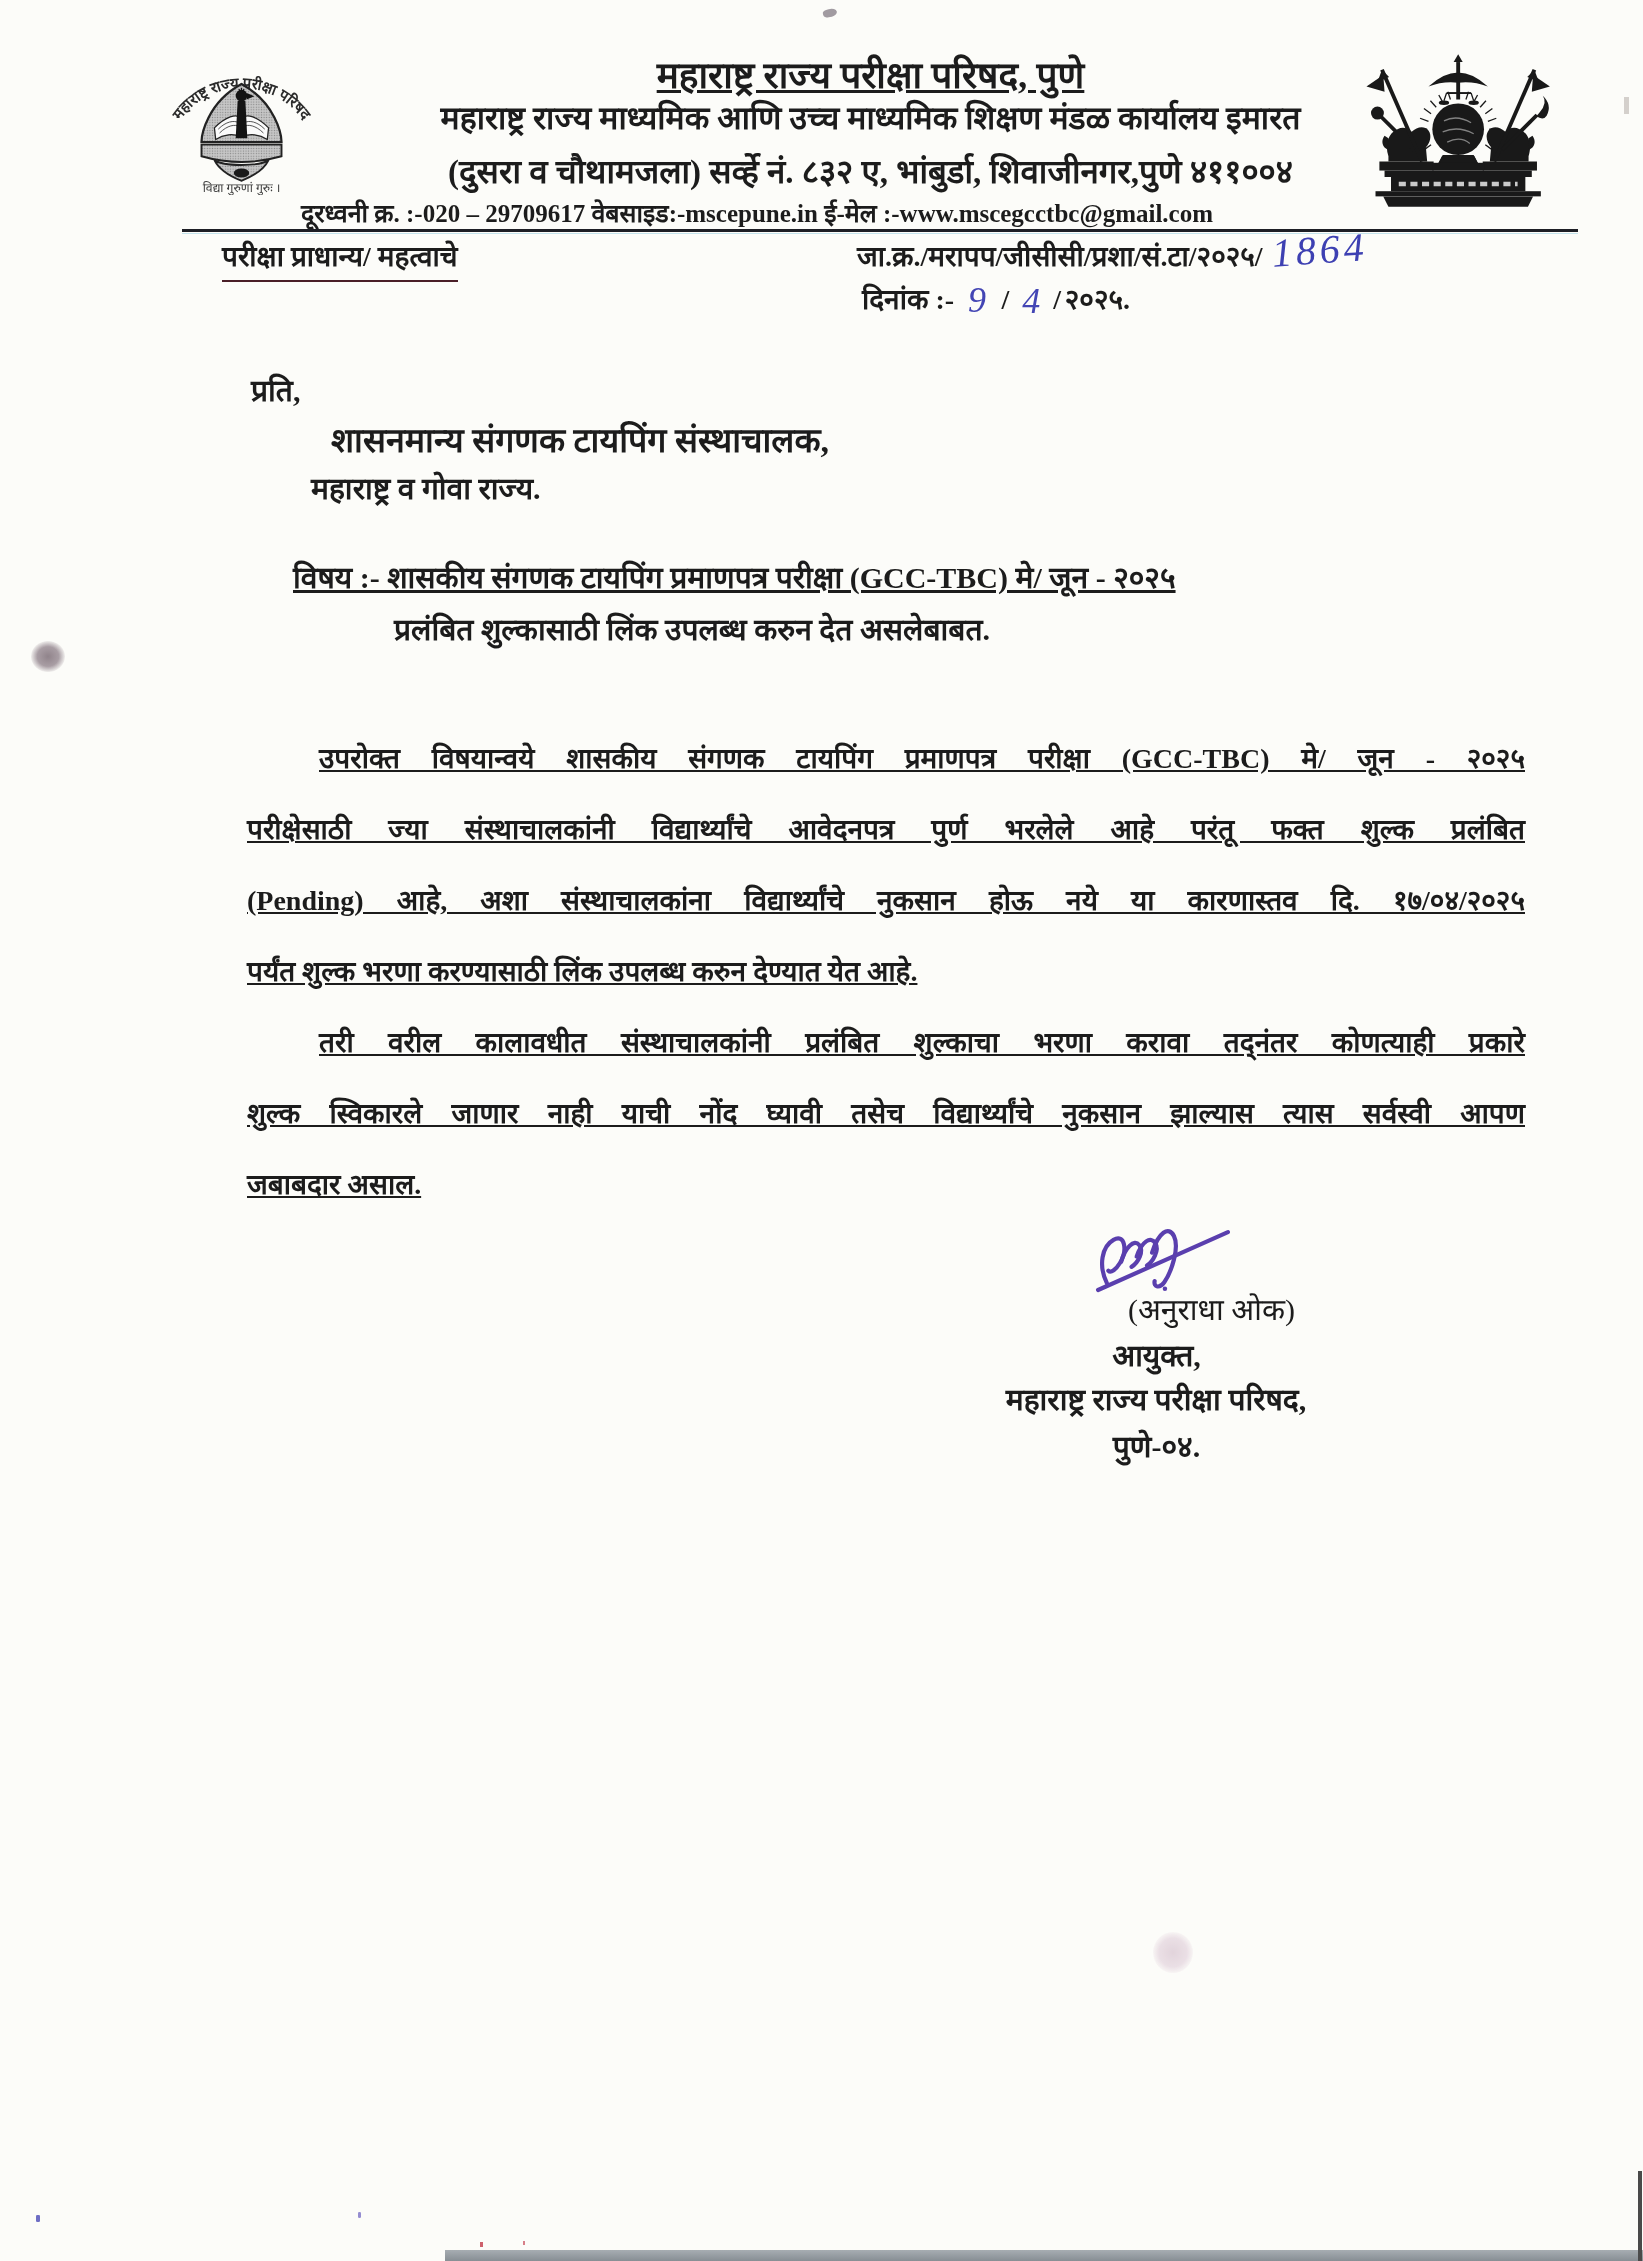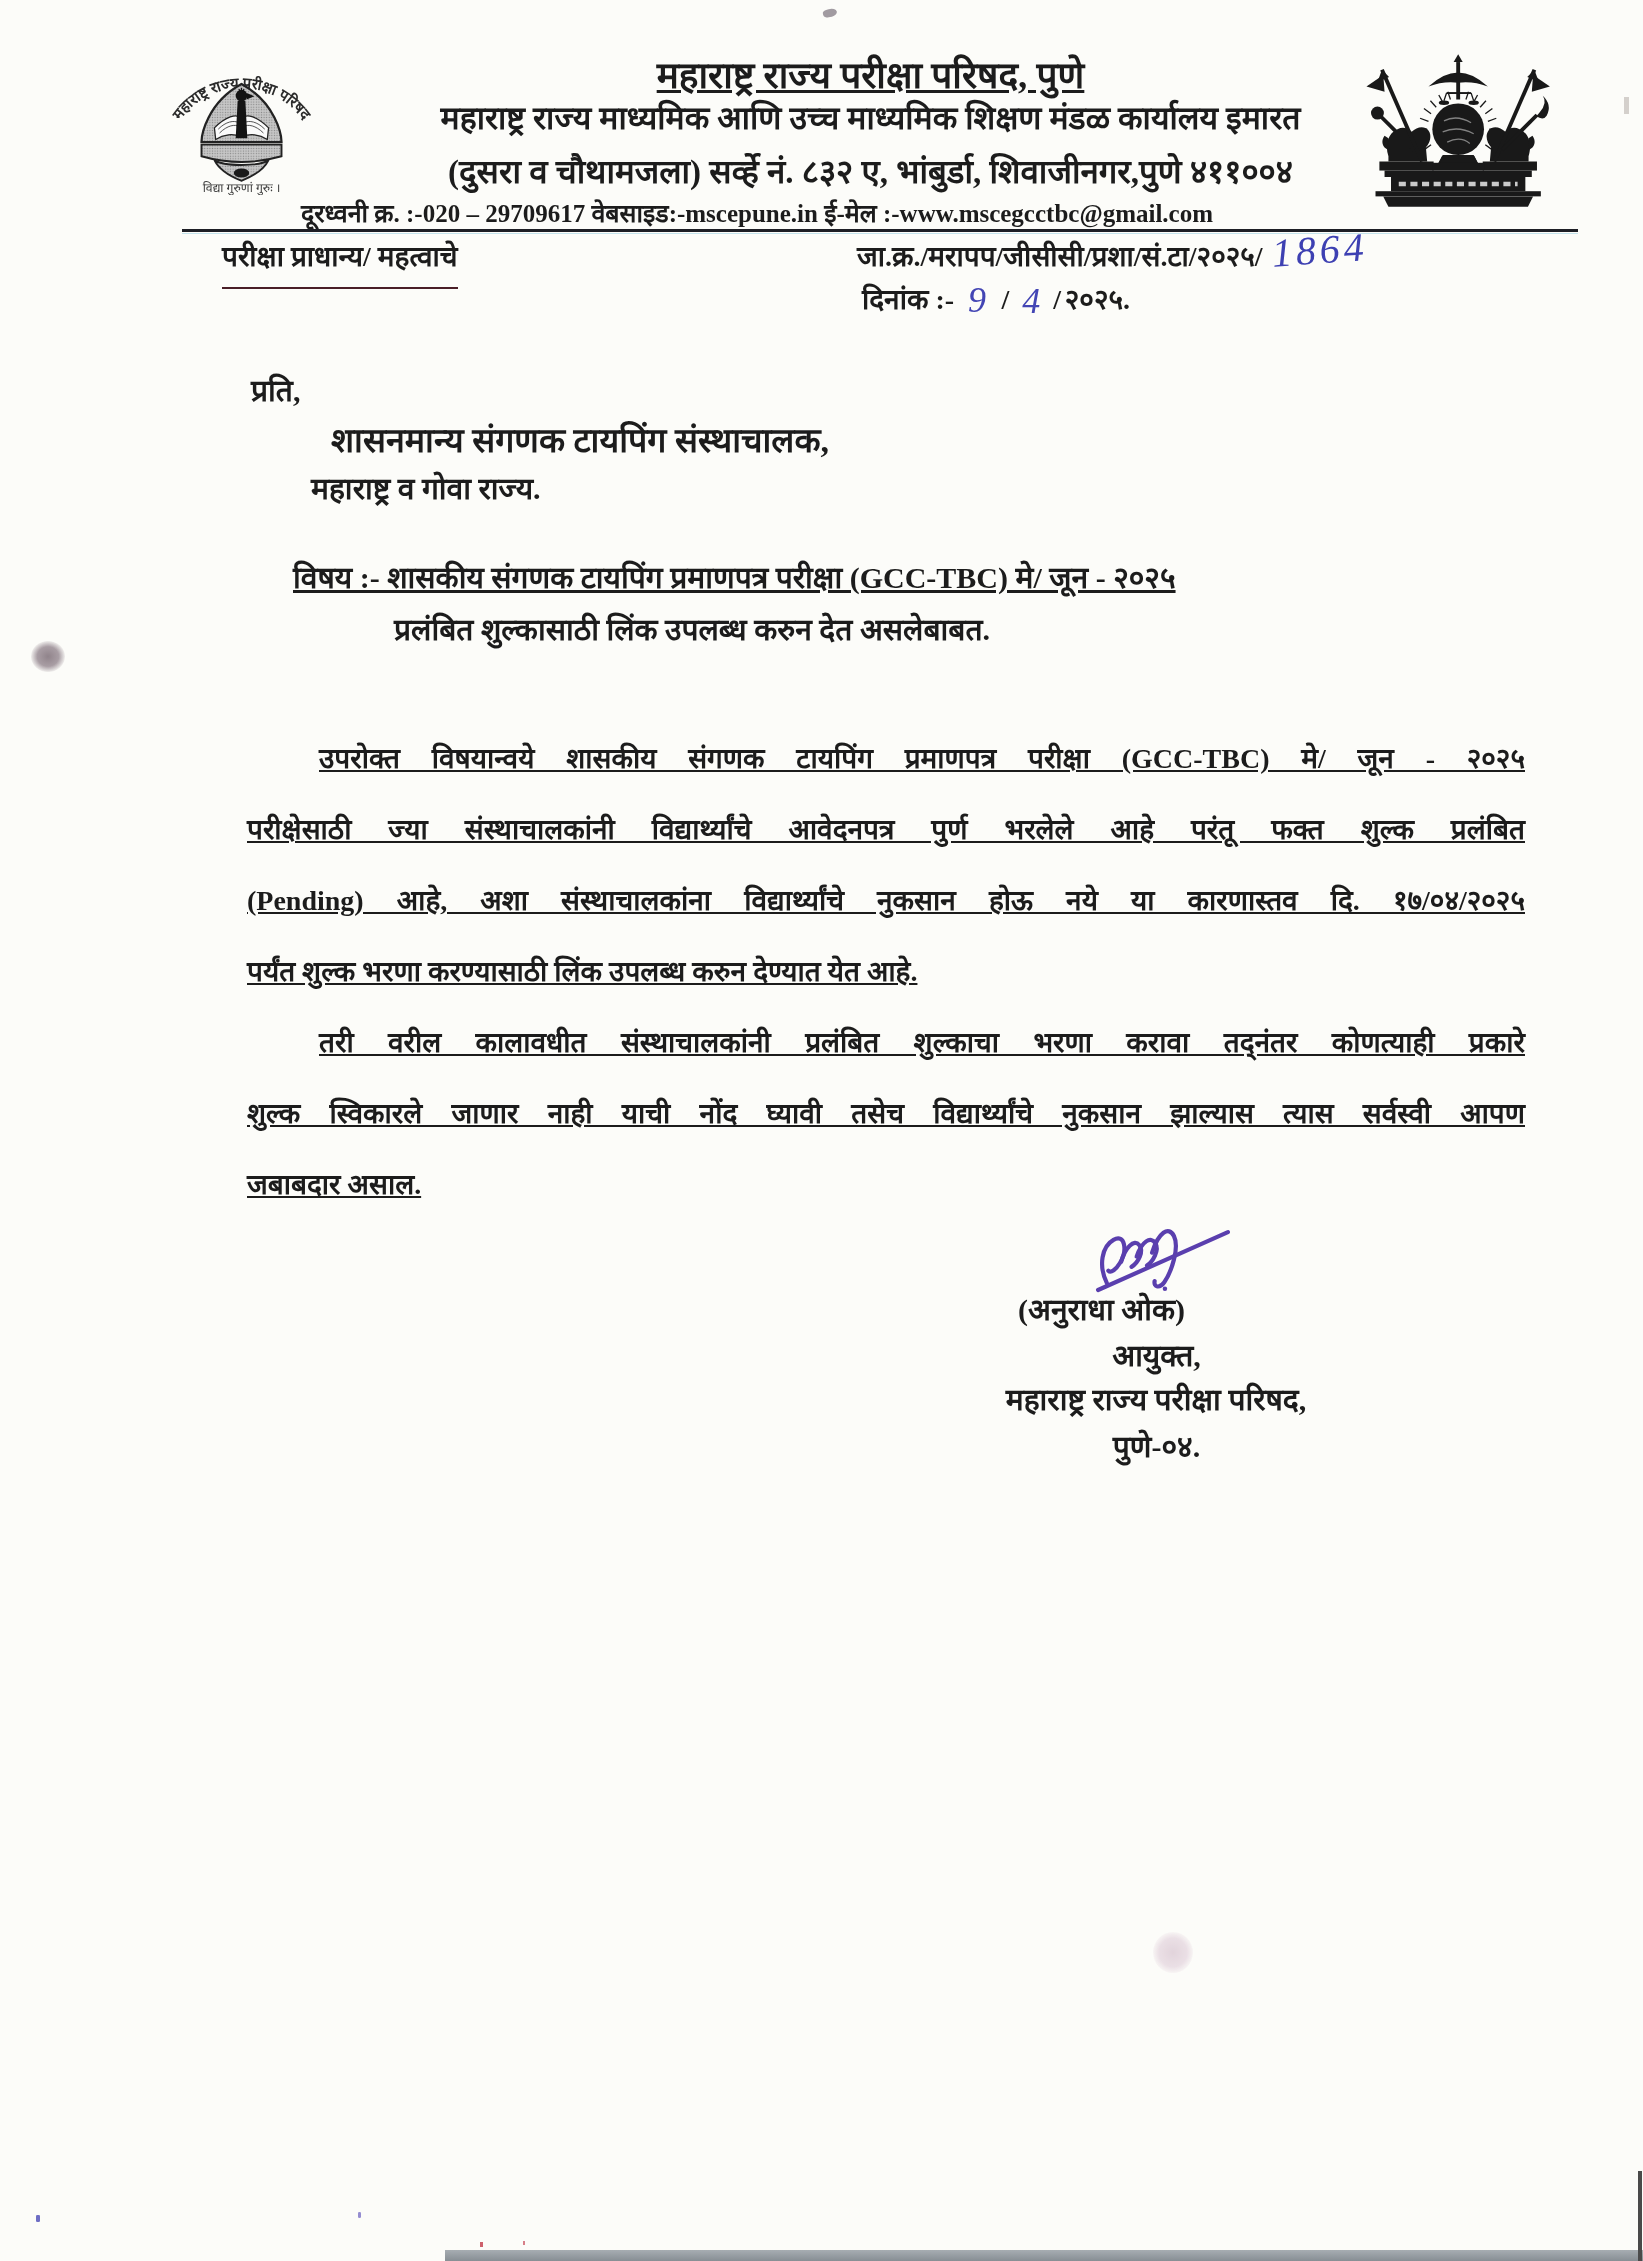--- a/index.html
+++ b/index.html
@@ -11,40 +11,40 @@
   }
   .abs{position:absolute;}
   
   .hline{left:271px;width:1199px;text-align:center;font-weight:700;white-space:nowrap;}
   .hl1{top:48px;font-size:37px;text-decoration:underline;}
   .hl2{top:95px;font-size:32px;}
   .hl3{top:148px;font-size:33px;}
   .contact{left:180px;width:1154px;top:195px;text-align:center;font-weight:700;font-size:25px;white-space:nowrap;}
   .rule{left:182px;top:229px;width:1396px;height:3.2px;background:#1d1e25;}
   .rule2{left:182px;top:233px;width:1396px;height:0.6px;background:#9fd2e2;opacity:.6;}
-  .priority{left:222px;top:236px;font-size:28px;font-weight:700;border-bottom:2.6px solid #4a1f28;padding-bottom:13px;}
+  .priority{left:222px;top:236px;font-size:28px;font-weight:700;border-bottom:2.6px solid #4a1f28;padding-bottom:6px;}
   .refline{left:857px;top:229px;font-size:28px;font-weight:700;white-space:nowrap;}
   .hand-ref{display:inline-block;font-size:40px;font-weight:400;font-style:italic;color:#3d40b2;transform:rotate(-4deg) translateY(-2.6px);margin-left:9px;letter-spacing:3.9px;}
   .dateline{left:862px;top:276px;font-size:28px;font-weight:700;white-space:nowrap;}
   .hand-day{display:inline-block;font-size:36px;font-weight:400;font-style:italic;color:#4345b4;margin:0 11.6px 0 14px;transform:translateY(2.6px);}
   .hand-month{display:inline-block;font-size:36px;font-weight:400;font-style:italic;color:#4345b4;margin:0 9px;transform:translateY(3.9px);}
   .dsep{display:inline-block;margin:0 3.9px;}
   
   .rc0{left:251px;top:369px;font-size:30px;font-weight:700;}
   .rc1{left:311px;top:416px;font-size:34px;font-weight:700;margin-left:20px;}
   .rc2{left:311px;top:467px;font-size:30px;font-weight:700;}
   .sub1{left:293px;top:556px;font-size:30px;font-weight:700;white-space:nowrap;text-decoration:underline;}
   .sub2{left:394px;top:608px;font-size:30px;font-weight:700;white-space:nowrap;}
   
   .body-block{left:247px;top:723px;width:1278px;font-size:28px;font-weight:600;}
   .bline{height:71px;line-height:71px;white-space:nowrap;text-decoration:underline;}
   .bline.j{white-space:normal;text-align:justify;text-align-last:justify;}
   .bline.indent{padding-left:72px;}
   
-  .sgn-name{left:1018px;width:277px;top:1288px;text-align:left;font-size:30px;font-weight:700;}
+  .sgn-name{left:1018px;width:277px;top:1288px;text-align:right;font-size:30px;font-weight:400;}
   .sgn-desg{left:1018px;width:277px;top:1334px;text-align:center;font-size:30px;font-weight:700;}
   .sgn-org{left:998px;width:316px;top:1378px;text-align:center;font-size:30px;font-weight:700;white-space:nowrap;}
   .sgn-place{left:1018px;width:277px;top:1425px;text-align:center;font-size:30px;font-weight:700;}
   
   .stain-left{left:31px;top:641px;width:34px;height:31px;border-radius:50%;
     background:radial-gradient(ellipse at 50% 50%, #7e6f78 0%, #9b8e96 45%, rgba(155,142,150,0) 75%);opacity:.85;filter:blur(0.6px);}
   .speck-top{left:823px;top:9px;width:14px;height:8.4px;background:#979097;border-radius:40% 60% 50% 50%;transform:rotate(-15deg);opacity:.9;}
   .stain-pink{left:1153px;top:1932px;width:40px;height:41px;border-radius:50%;
     background:radial-gradient(ellipse at 50% 50%, #cdb4c4 0%, #ddc9d6 50%, rgba(221,201,214,0) 78%);opacity:.55;filter:blur(0.6px);}
   .speck-blue-a{left:36px;top:2215px;width:3.9px;height:7px;background:#4a4ab8;opacity:.8;border-radius:1.3px;}

